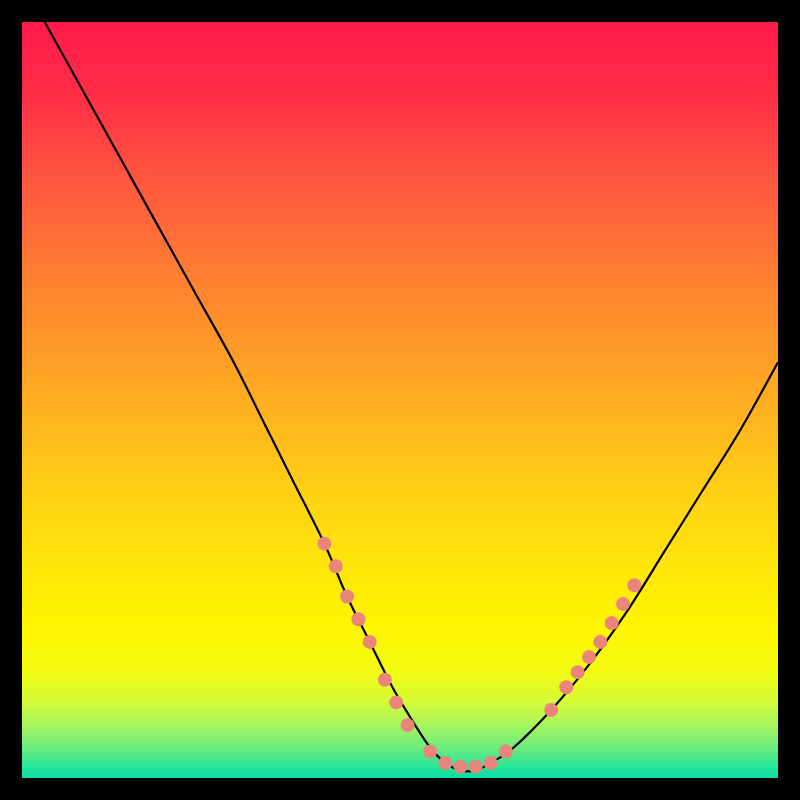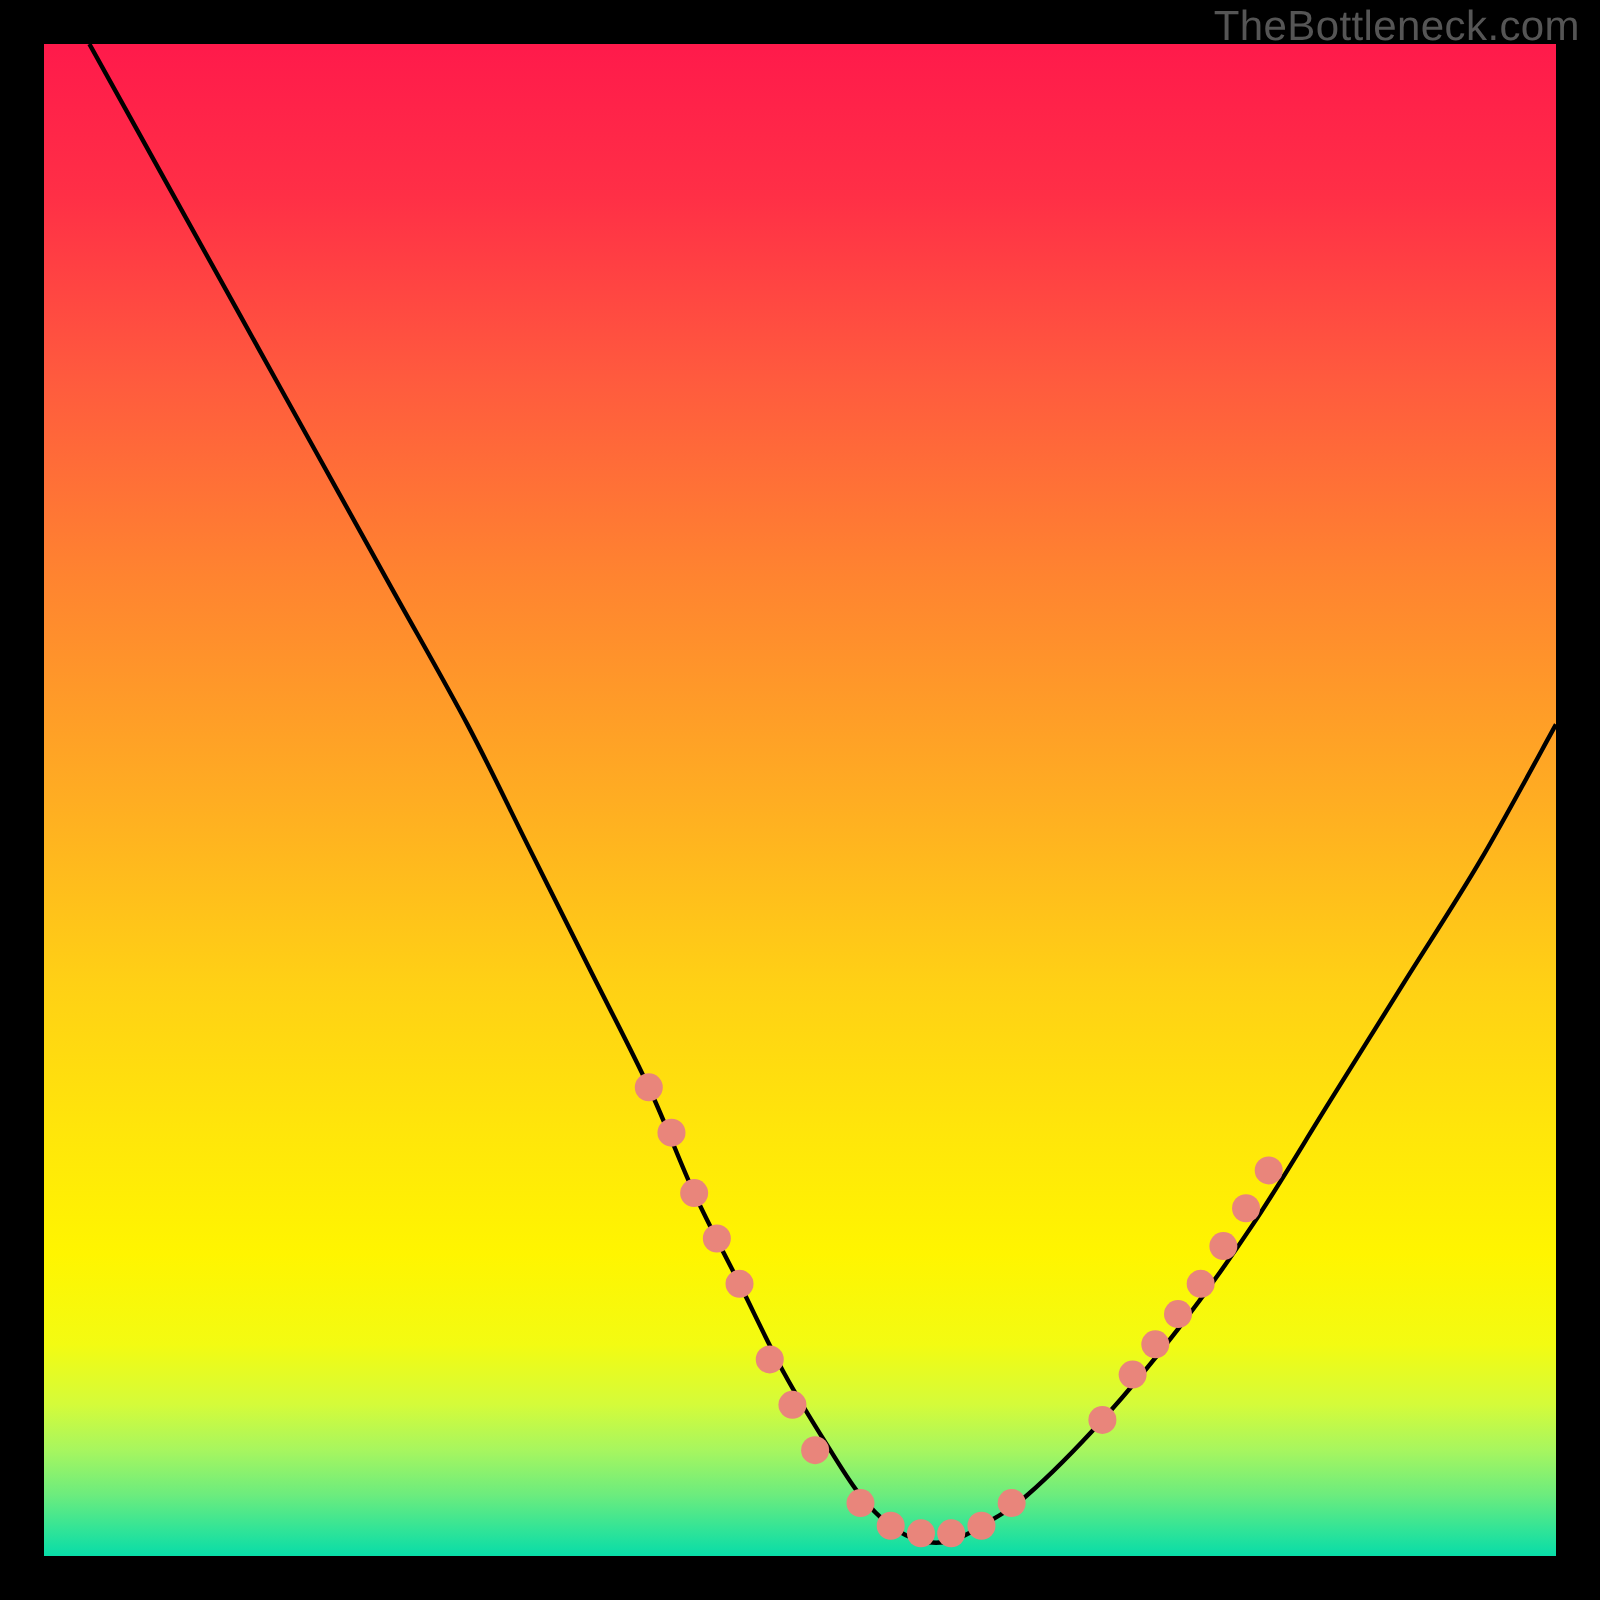--- a/index.html
+++ b/index.html
@@ -104,15 +104,14 @@
           <circle cx="567.00" cy="635.04" r="7" fill="#e9857b"></circle>
           <circle cx="578.34" cy="619.92" r="7" fill="#e9857b"></circle>
           <circle cx="589.68" cy="601.02" r="7" fill="#e9857b"></circle>
           <circle cx="601.02" cy="582.12" r="7" fill="#e9857b"></circle>
           <circle cx="612.36" cy="563.22" r="7" fill="#e9857b"></circle>
         </g>
     </svg>
 
   </div>
 
-  <div class="watermark">TheBottleneck.com</div>
 
 </div>
 
 </body></html>

